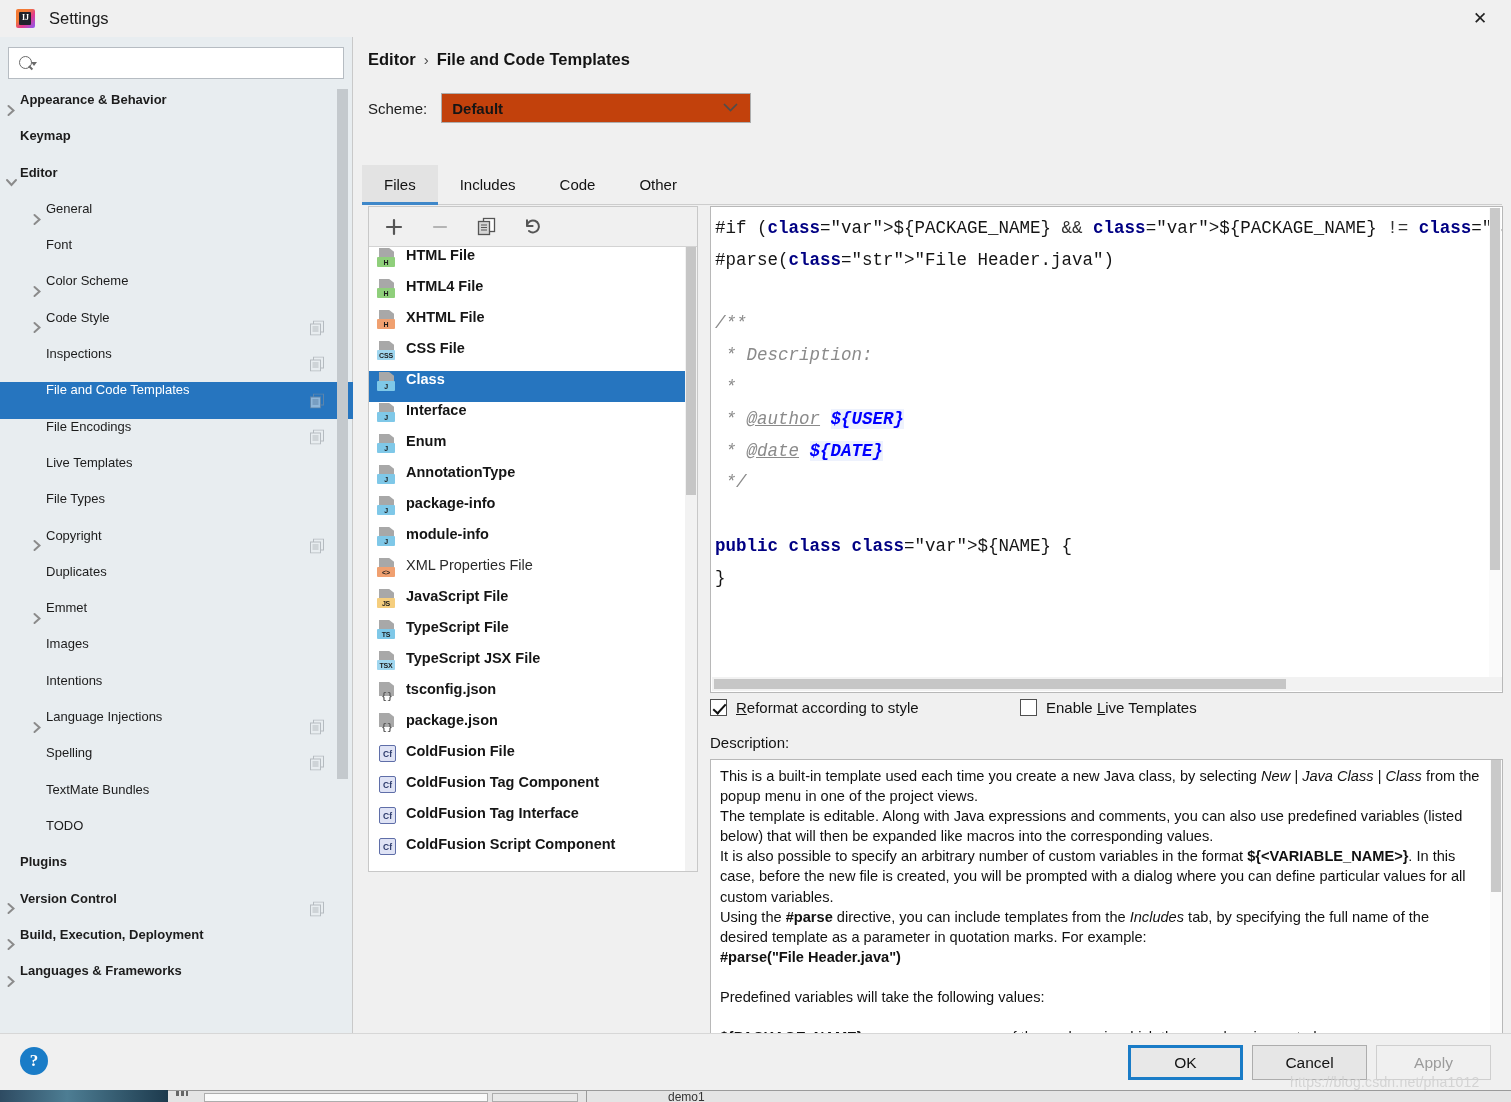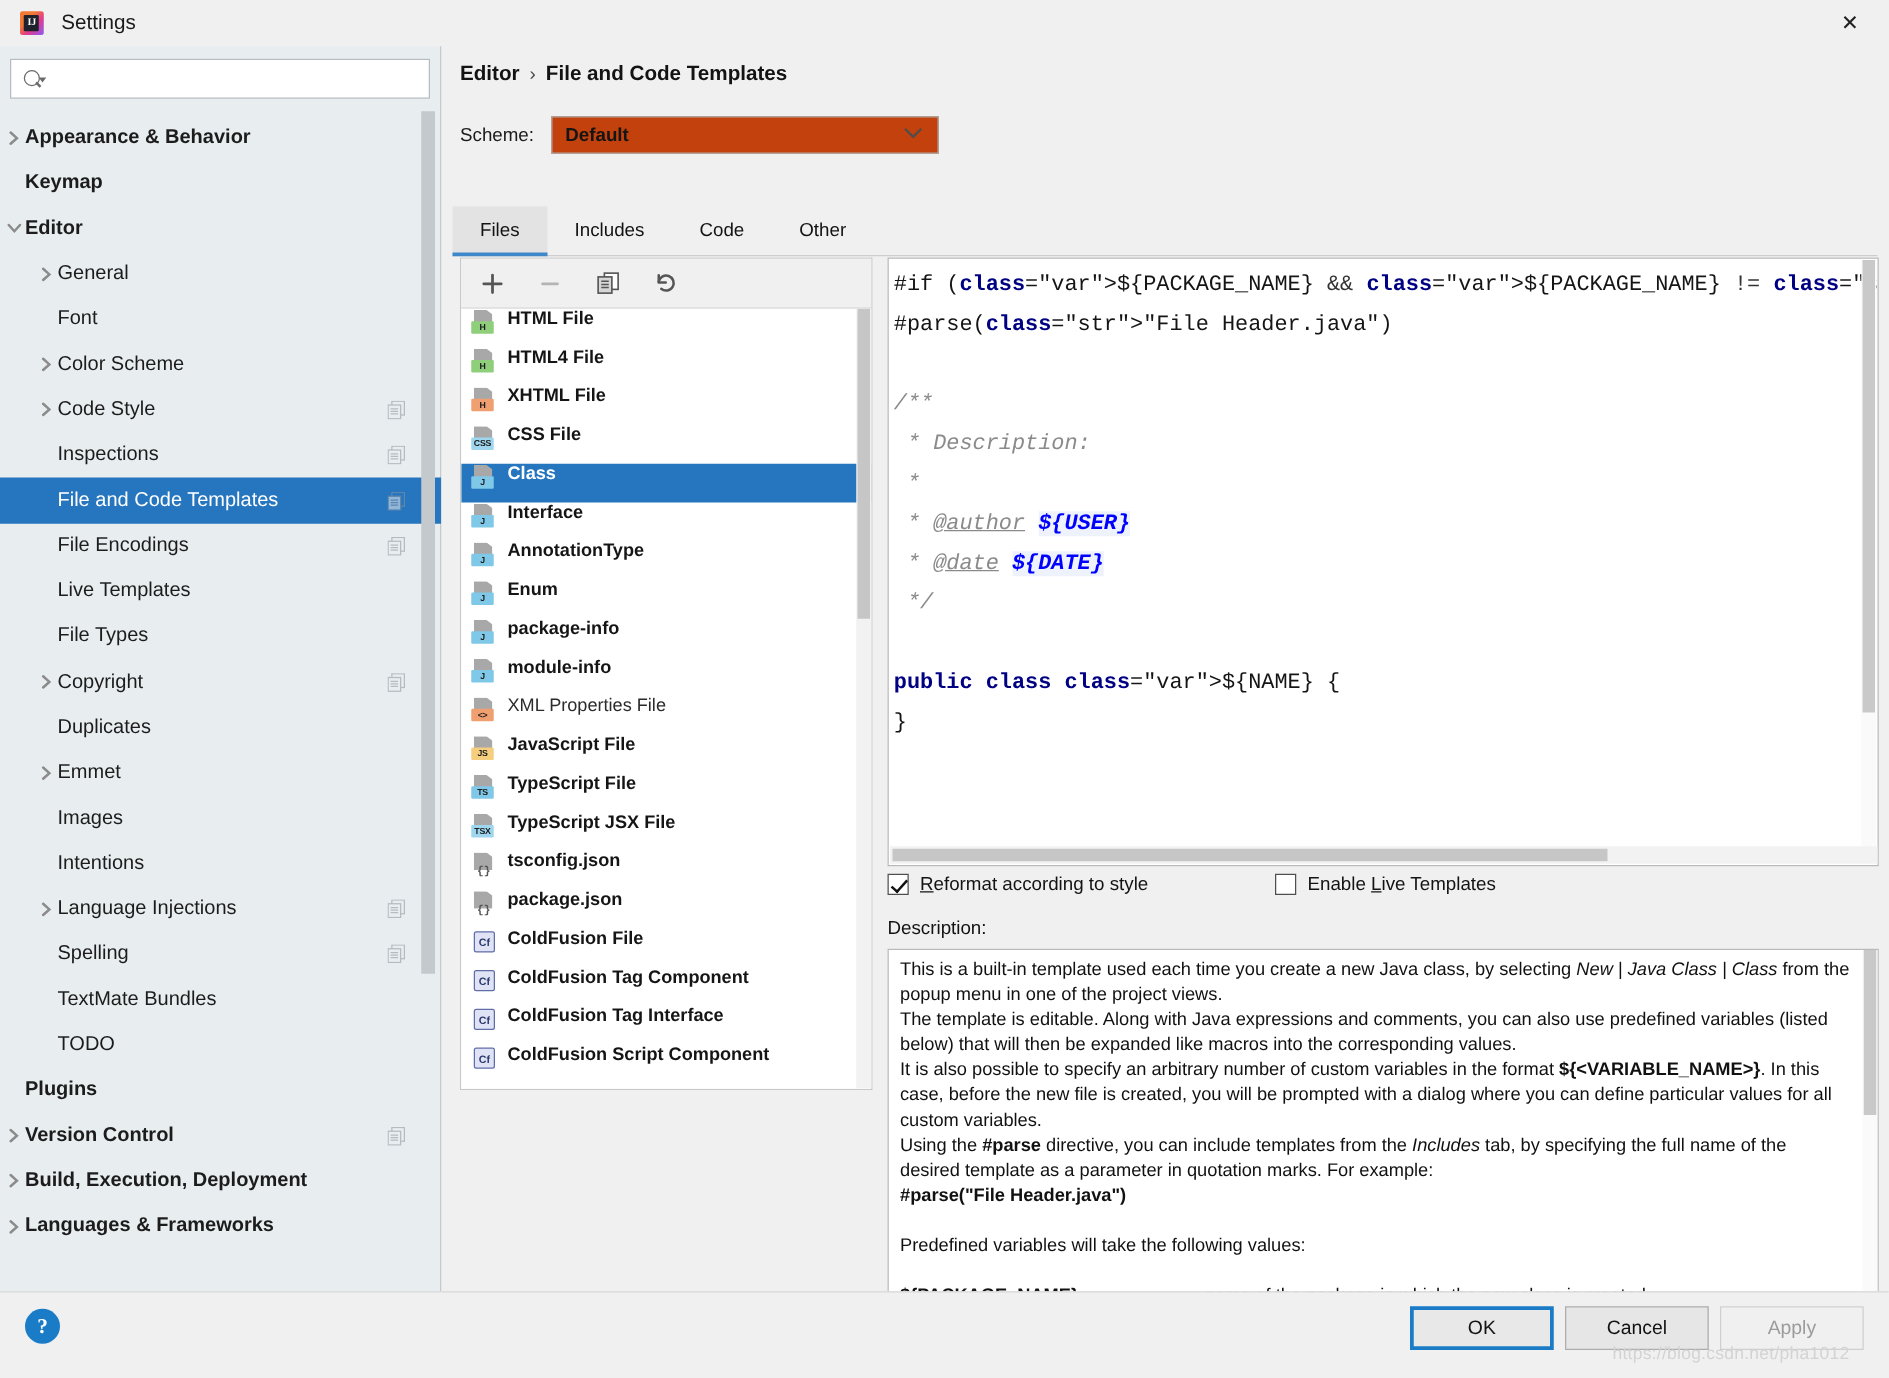--- a/index.html
+++ b/index.html
@@ -74,22 +74,22 @@
   .search-input {
     flex:1; border:none; outline:none; height:28px; font-size:13px;
     font-family:"Liberation Sans", sans-serif; background:transparent; color:#111;
   }
 
   .tree {
     position: absolute; left: 0; top: 55px; width: 353px; height: 941px;
     overflow: hidden;
   }
   .tree-item {
-    position: relative; height: 36.3px; display: flex; align-items: center;
-    font-size: 16px; color: #1c1c1c; padding-left: 20px; white-space: nowrap;
+    position: relative; height: 36.3px; display: flex; align-items: flex-start;
+    font-size: 13px; color: #1c1c1c; padding-left: 20px; white-space: nowrap;
   }
   .tree-item.bold { font-weight: bold; }
   .tree-item.selected { background: #2675bf; color: #fff; }
   .tree-item.lvl1 { padding-left: 20px; }
   .tree-item.lvl2 { padding-left: 46px; }
   .arrow {
     position: absolute; left: 0; width: 22px; height: 100%;
     display: flex; align-items: center; justify-content: center;
     color: #8b8b8b; font-size: 12px;
   }
@@ -651,28 +651,28 @@
               <span class="doc"></span>
               <span class="strip" style="background:#7fc8e8">J</span>
             </span>
             <span>Interface</span>
           </div>
           <div class="file-row">
             <span class="fi">
               <span class="doc"></span>
               <span class="strip" style="background:#7fc8e8">J</span>
             </span>
+            <span>Enum</span>
+          </div>
+          <div class="file-row">
+            <span class="fi">
+              <span class="doc"></span>
+              <span class="strip" style="background:#7fc8e8">J</span>
+            </span>
             <span>AnnotationType</span>
-          </div>
-          <div class="file-row">
-            <span class="fi">
-              <span class="doc"></span>
-              <span class="strip" style="background:#7fc8e8">J</span>
-            </span>
-            <span>Enum</span>
           </div>
           <div class="file-row">
             <span class="fi">
               <span class="doc"></span>
               <span class="strip" style="background:#7fc8e8">J</span>
             </span>
             <span>package-info</span>
           </div>
           <div class="file-row">
             <span class="fi">
@@ -794,14 +794,23 @@
   </div>
 
   <div class="bottombar">
     <div class="help-btn">?</div>
     <div class="btn primary">OK</div>
     <div class="btn cancel">Cancel</div>
     <div class="btn apply">Apply</div>
   </div>
   <div class="watermark">https://blog.csdn.net/pha1012</div>
 
+  <div class="desktop">
+    <div class="wall"></div>
+    <div class="ide-strip"></div>
+    <div class="dots"></div>
+    <div class="field"></div>
+    <div class="field2"></div>
+    <div class="sep"></div>
+    <div class="demo">demo1</div>
+  </div>
 
 </div>
 
 </body></html>

